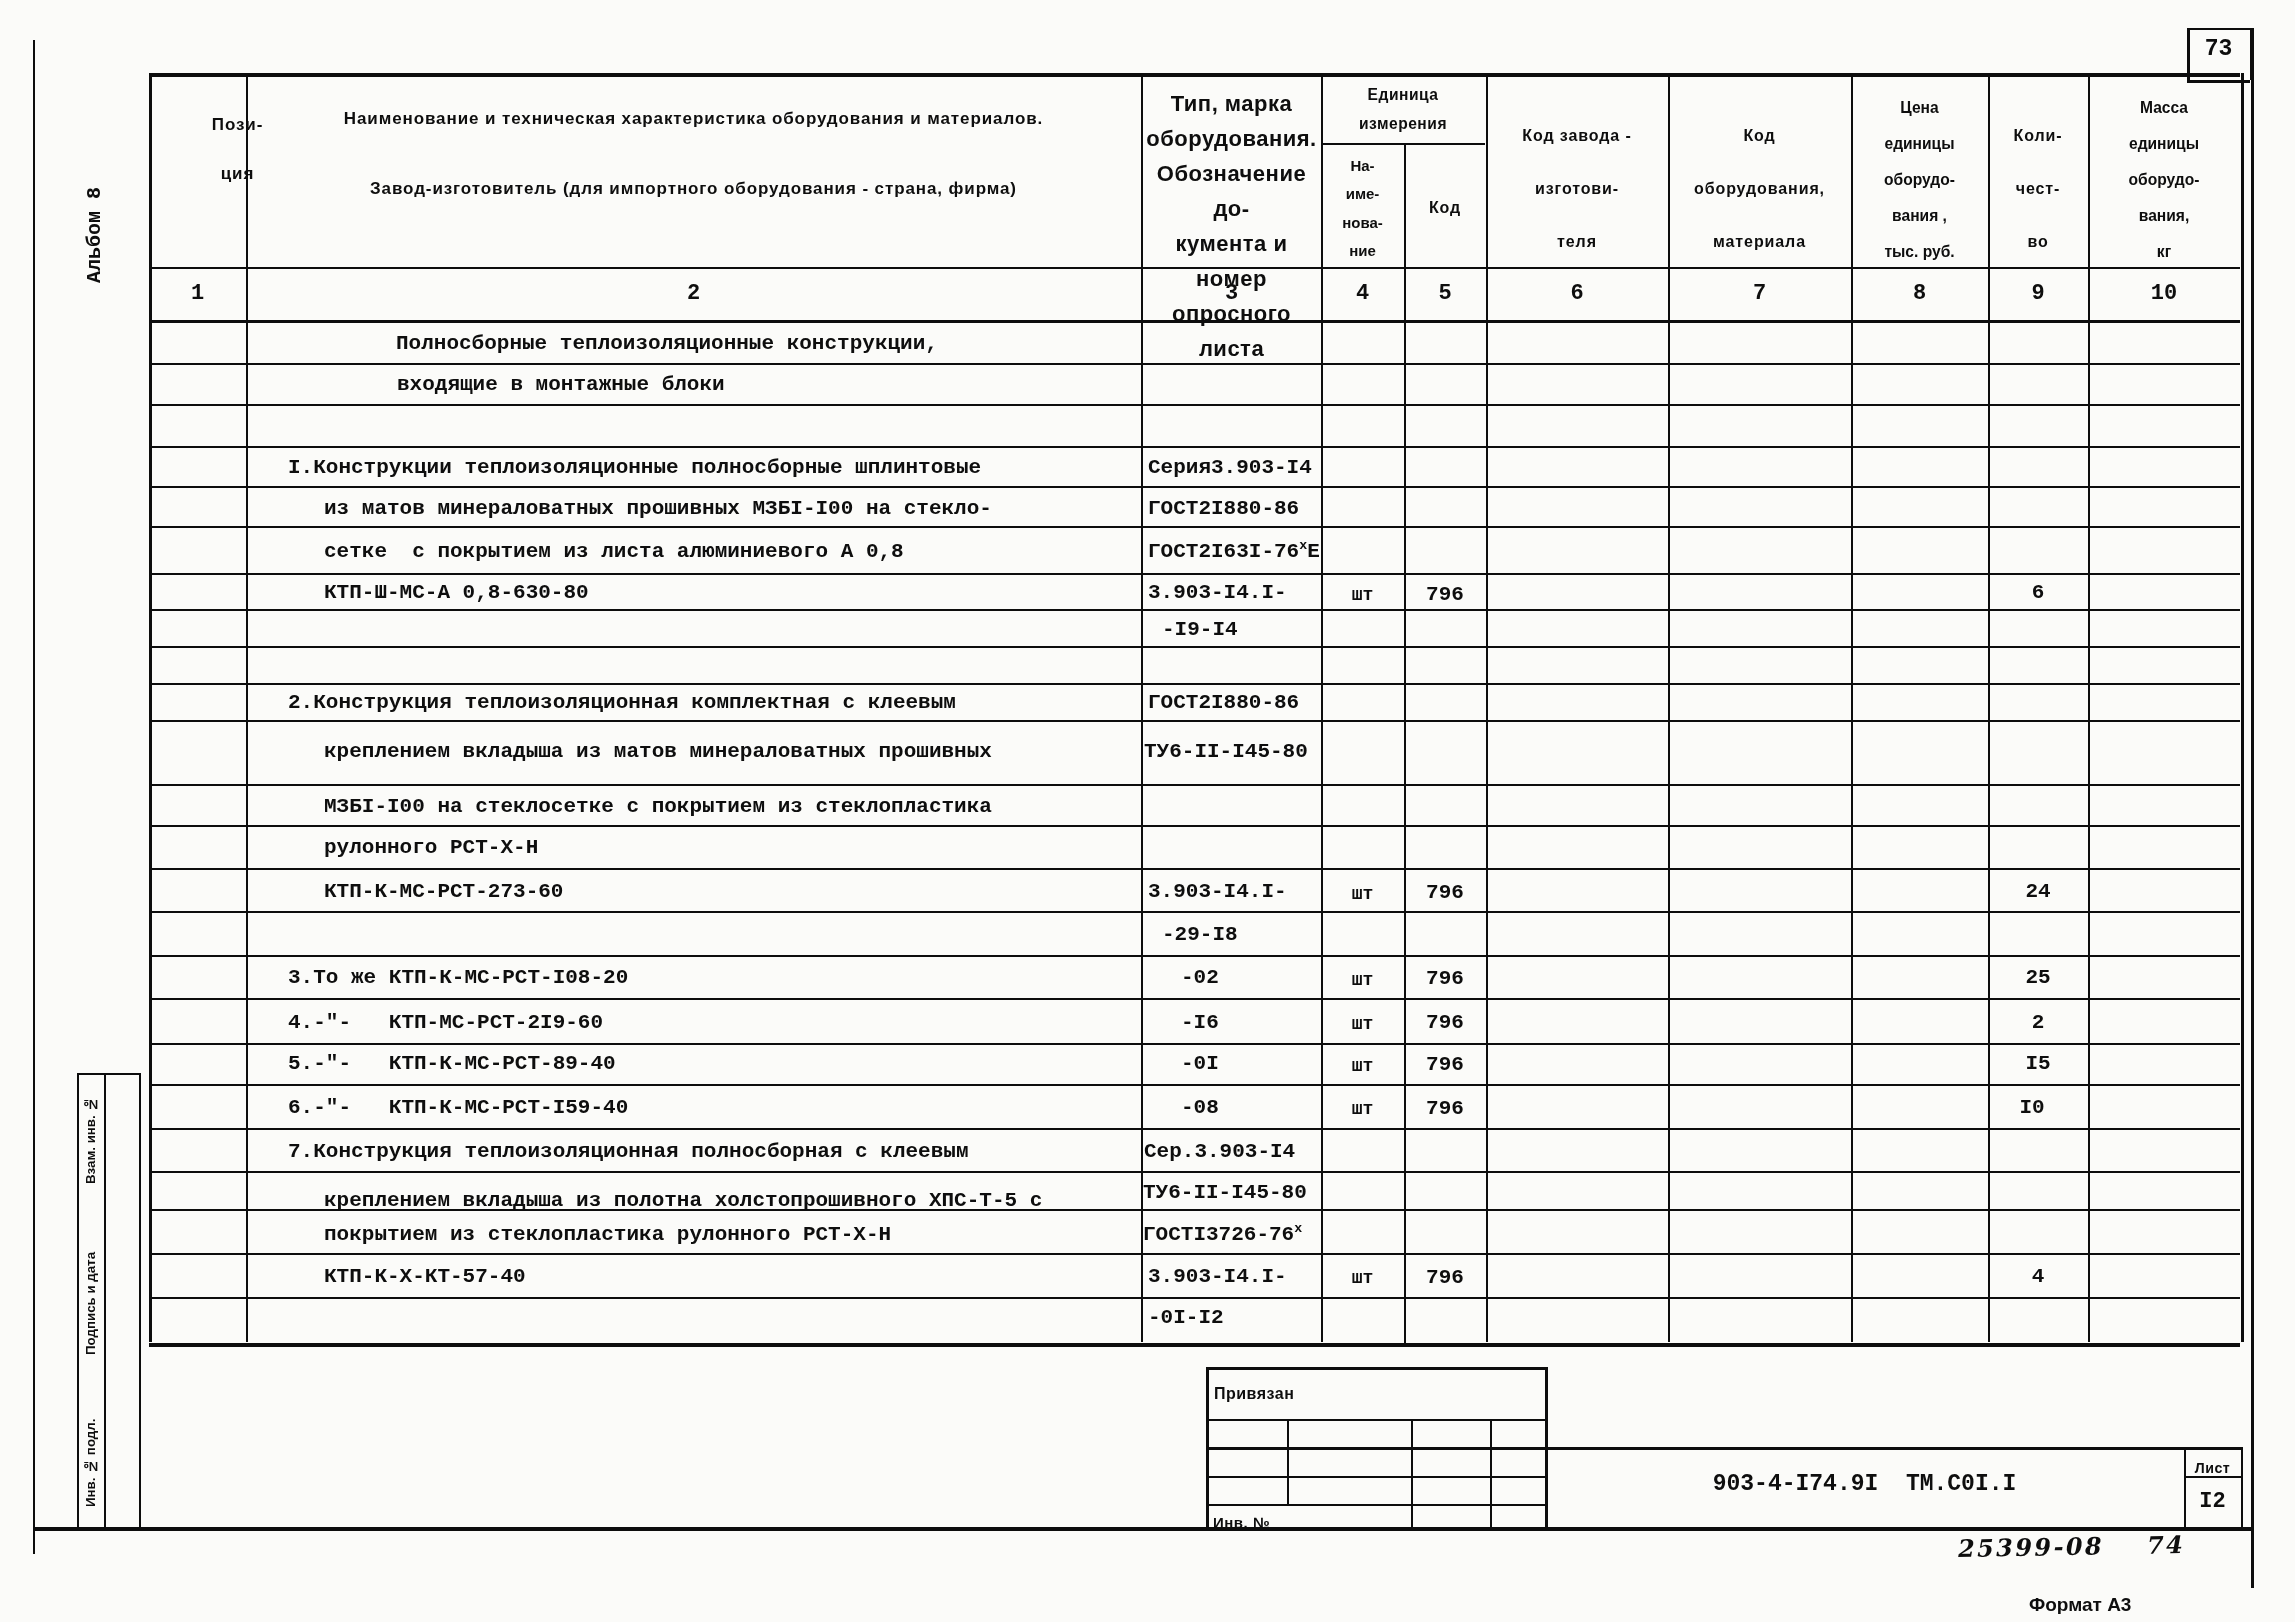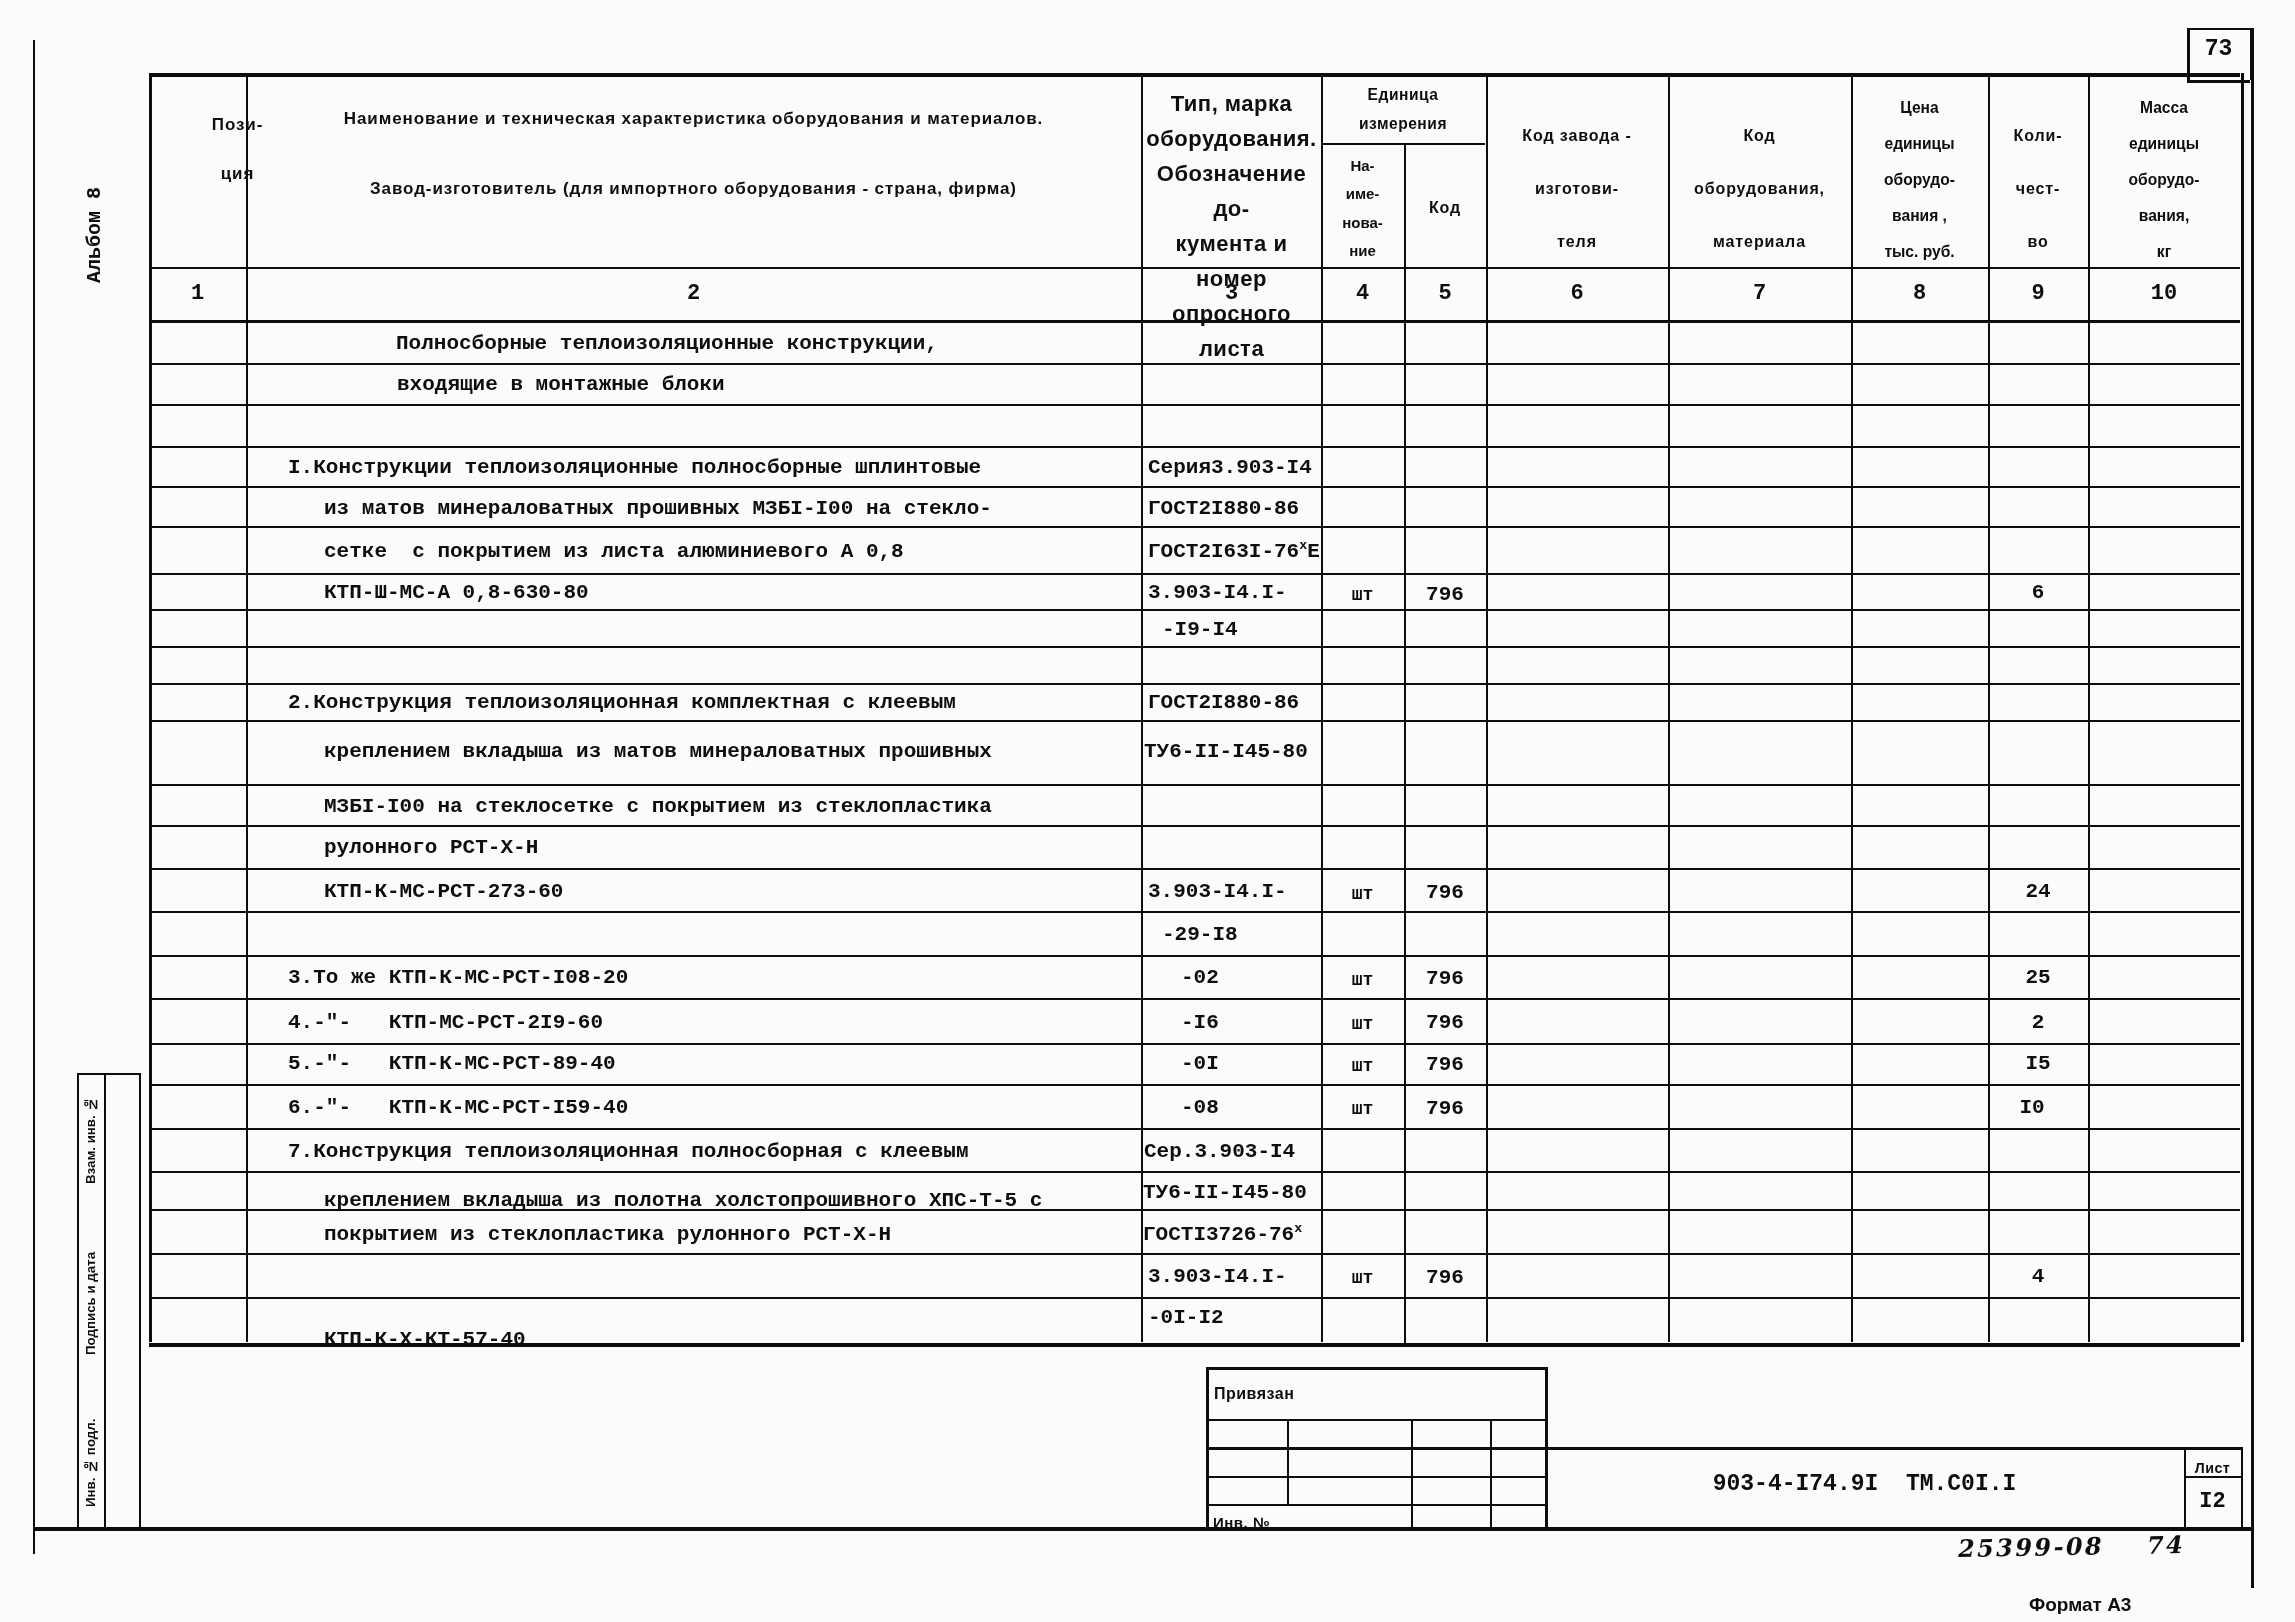--- a/index.html
+++ b/index.html
@@ -137,21 +137,21 @@
 
   <div class="t b" style="left:288px;top:1140px;">7.Конструкция теплоизоляционная полносборная с клеевым</div>
   <div class="t b" style="left:1144px;top:1140px;">Сер.3.903-I4</div>
 
   <div class="t b" style="left:324px;top:1181px;margin-top:8px;">креплением вкладыша из полотна холстопрошивного ХПС-Т-5 с</div>
   <div class="t b" style="left:1143px;top:1181px;">ТУ6-II-I45-80</div>
 
   <div class="t b" style="left:324px;top:1223px;">покрытием из стеклопластика рулонного РСТ-Х-Н</div>
   <div class="t b" style="left:1143px;top:1223px;"><span>ГОСТI3726-76</span><sup>х</sup></div>
 
-  <div class="t b" style="left:324px;top:1328px;">КТП-К-Х-КТ-57-40</div>
+  <div class="t b" style="left:324px;top:1265px;">КТП-К-Х-КТ-57-40</div>
   <div class="t b" style="left:1148px;top:1265px;">3.903-I4.I-</div>
   <div class="t b c" style="left:1321px;top:1267px;width:83px;font-size:18px;">шт</div>
   <div class="t b c" style="left:1404px;top:1266px;width:82px;">796</div>
   <div class="t b c" style="left:1988px;top:1265px;width:100px;">4</div>
 
   <div class="t b" style="left:1148px;top:1306px;">-0I-I2</div>
 
   <div class="vlabel" style="left:77px;top:1073px;width:27.5px;height:135px;font-size:13.3px;">Взам. инв. №</div>
   <div class="vlabel" style="left:77px;top:1208px;width:27.5px;height:191px;font-size:13.3px;">Подпись и дата</div>
   <div class="vlabel" style="left:77px;top:1399px;width:27.5px;height:128px;font-size:13.3px;">Инв. № подл.</div>

